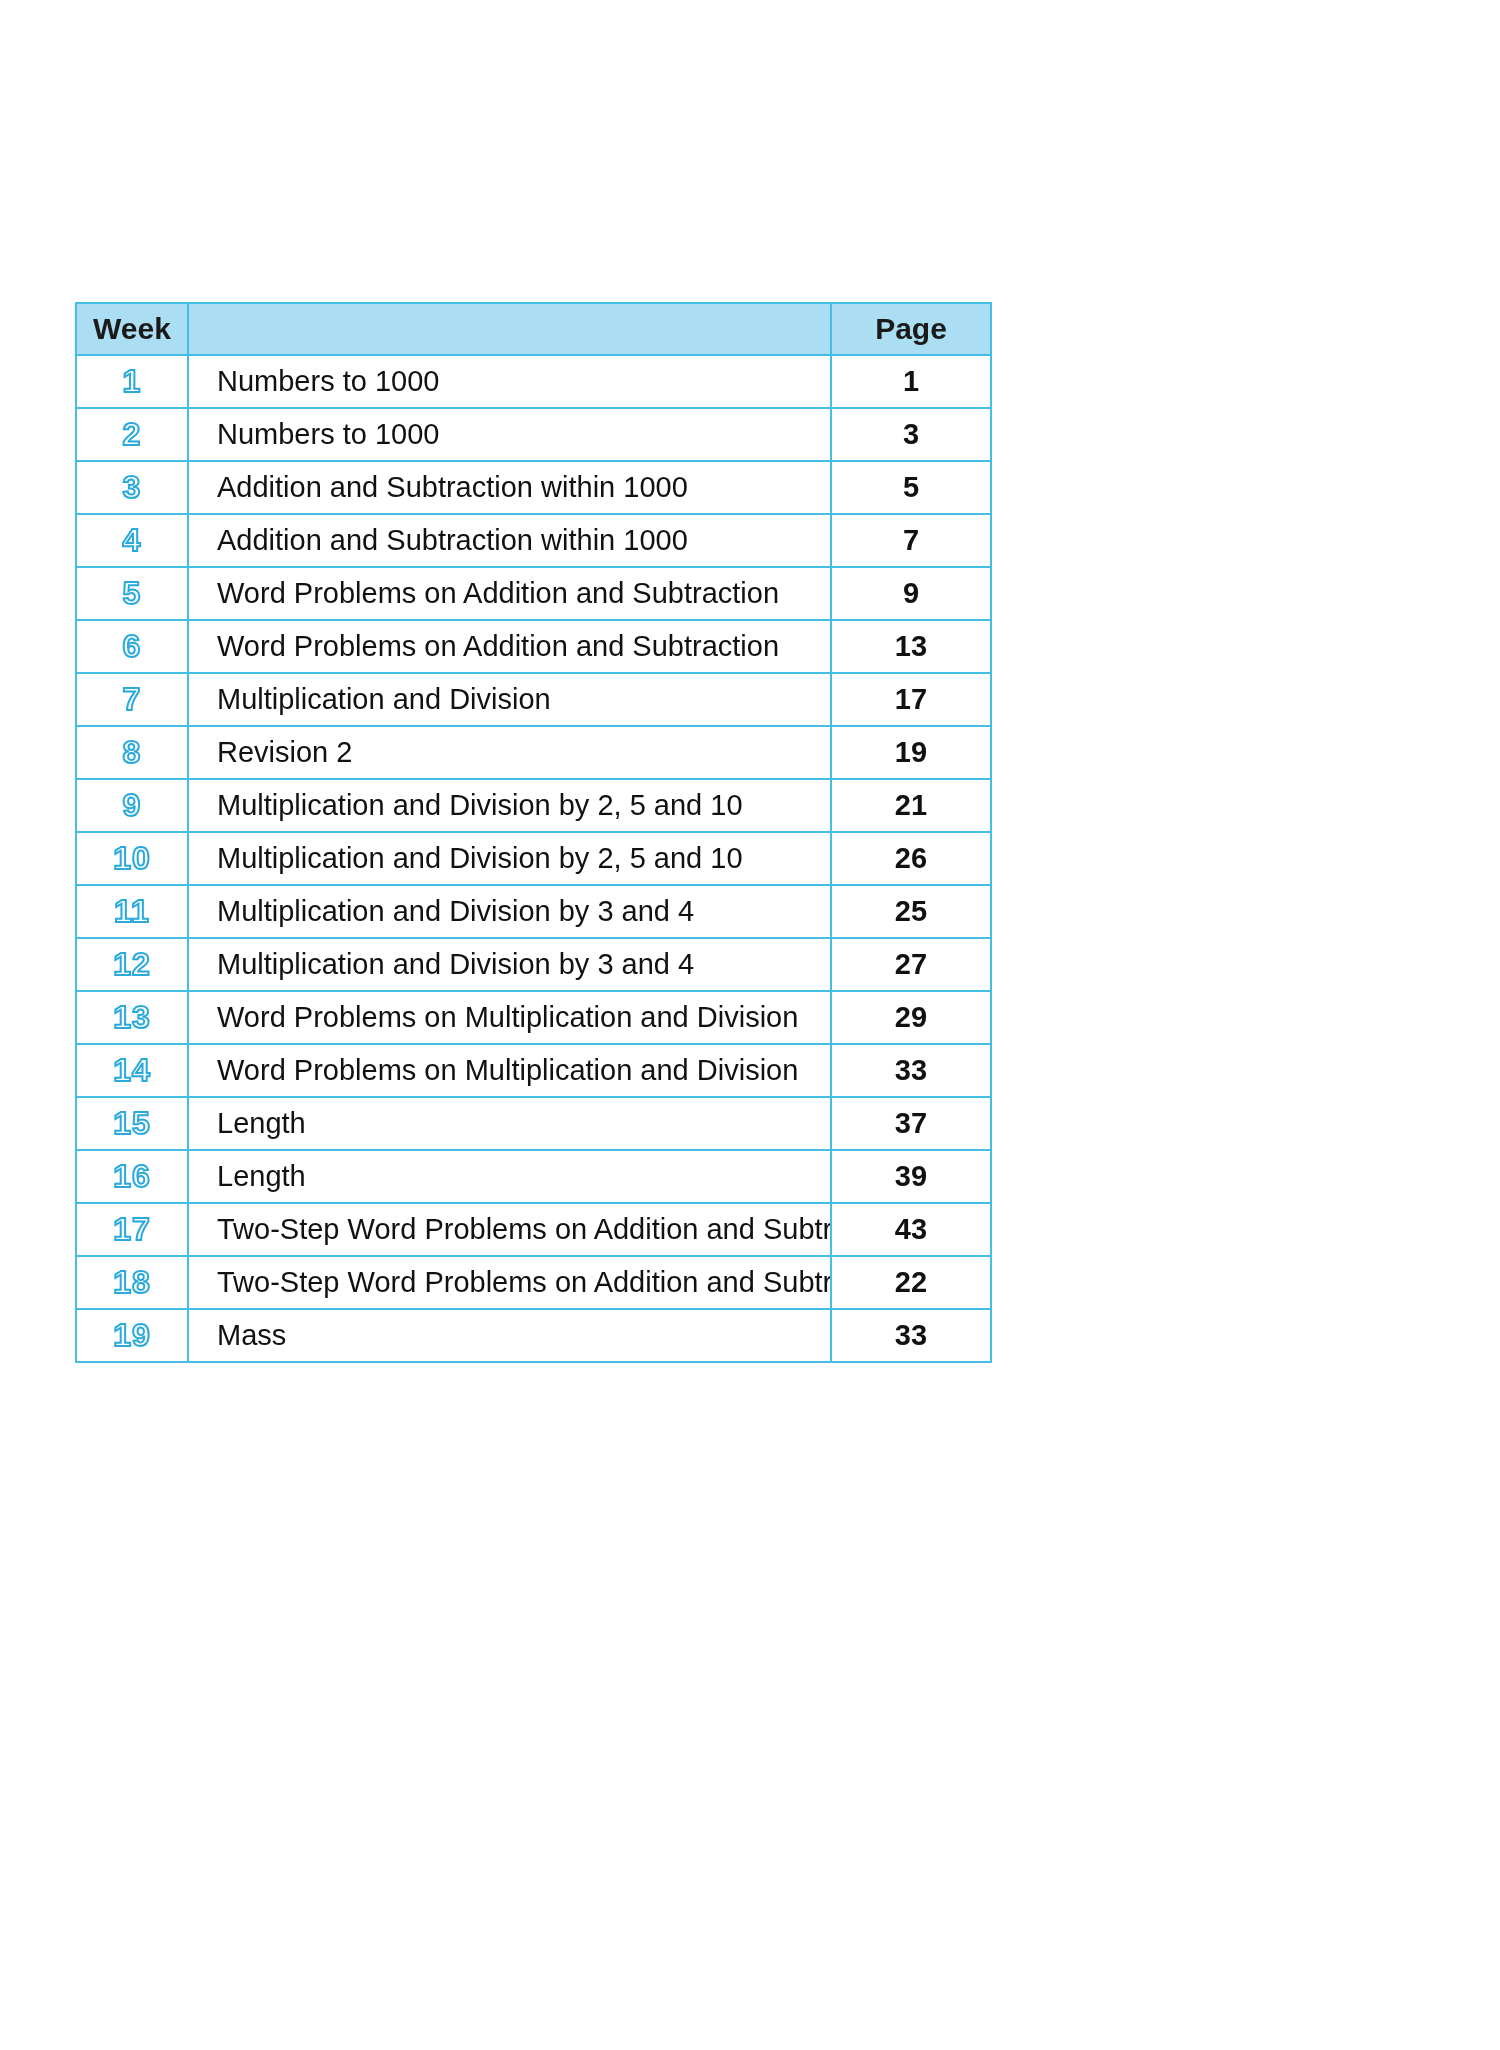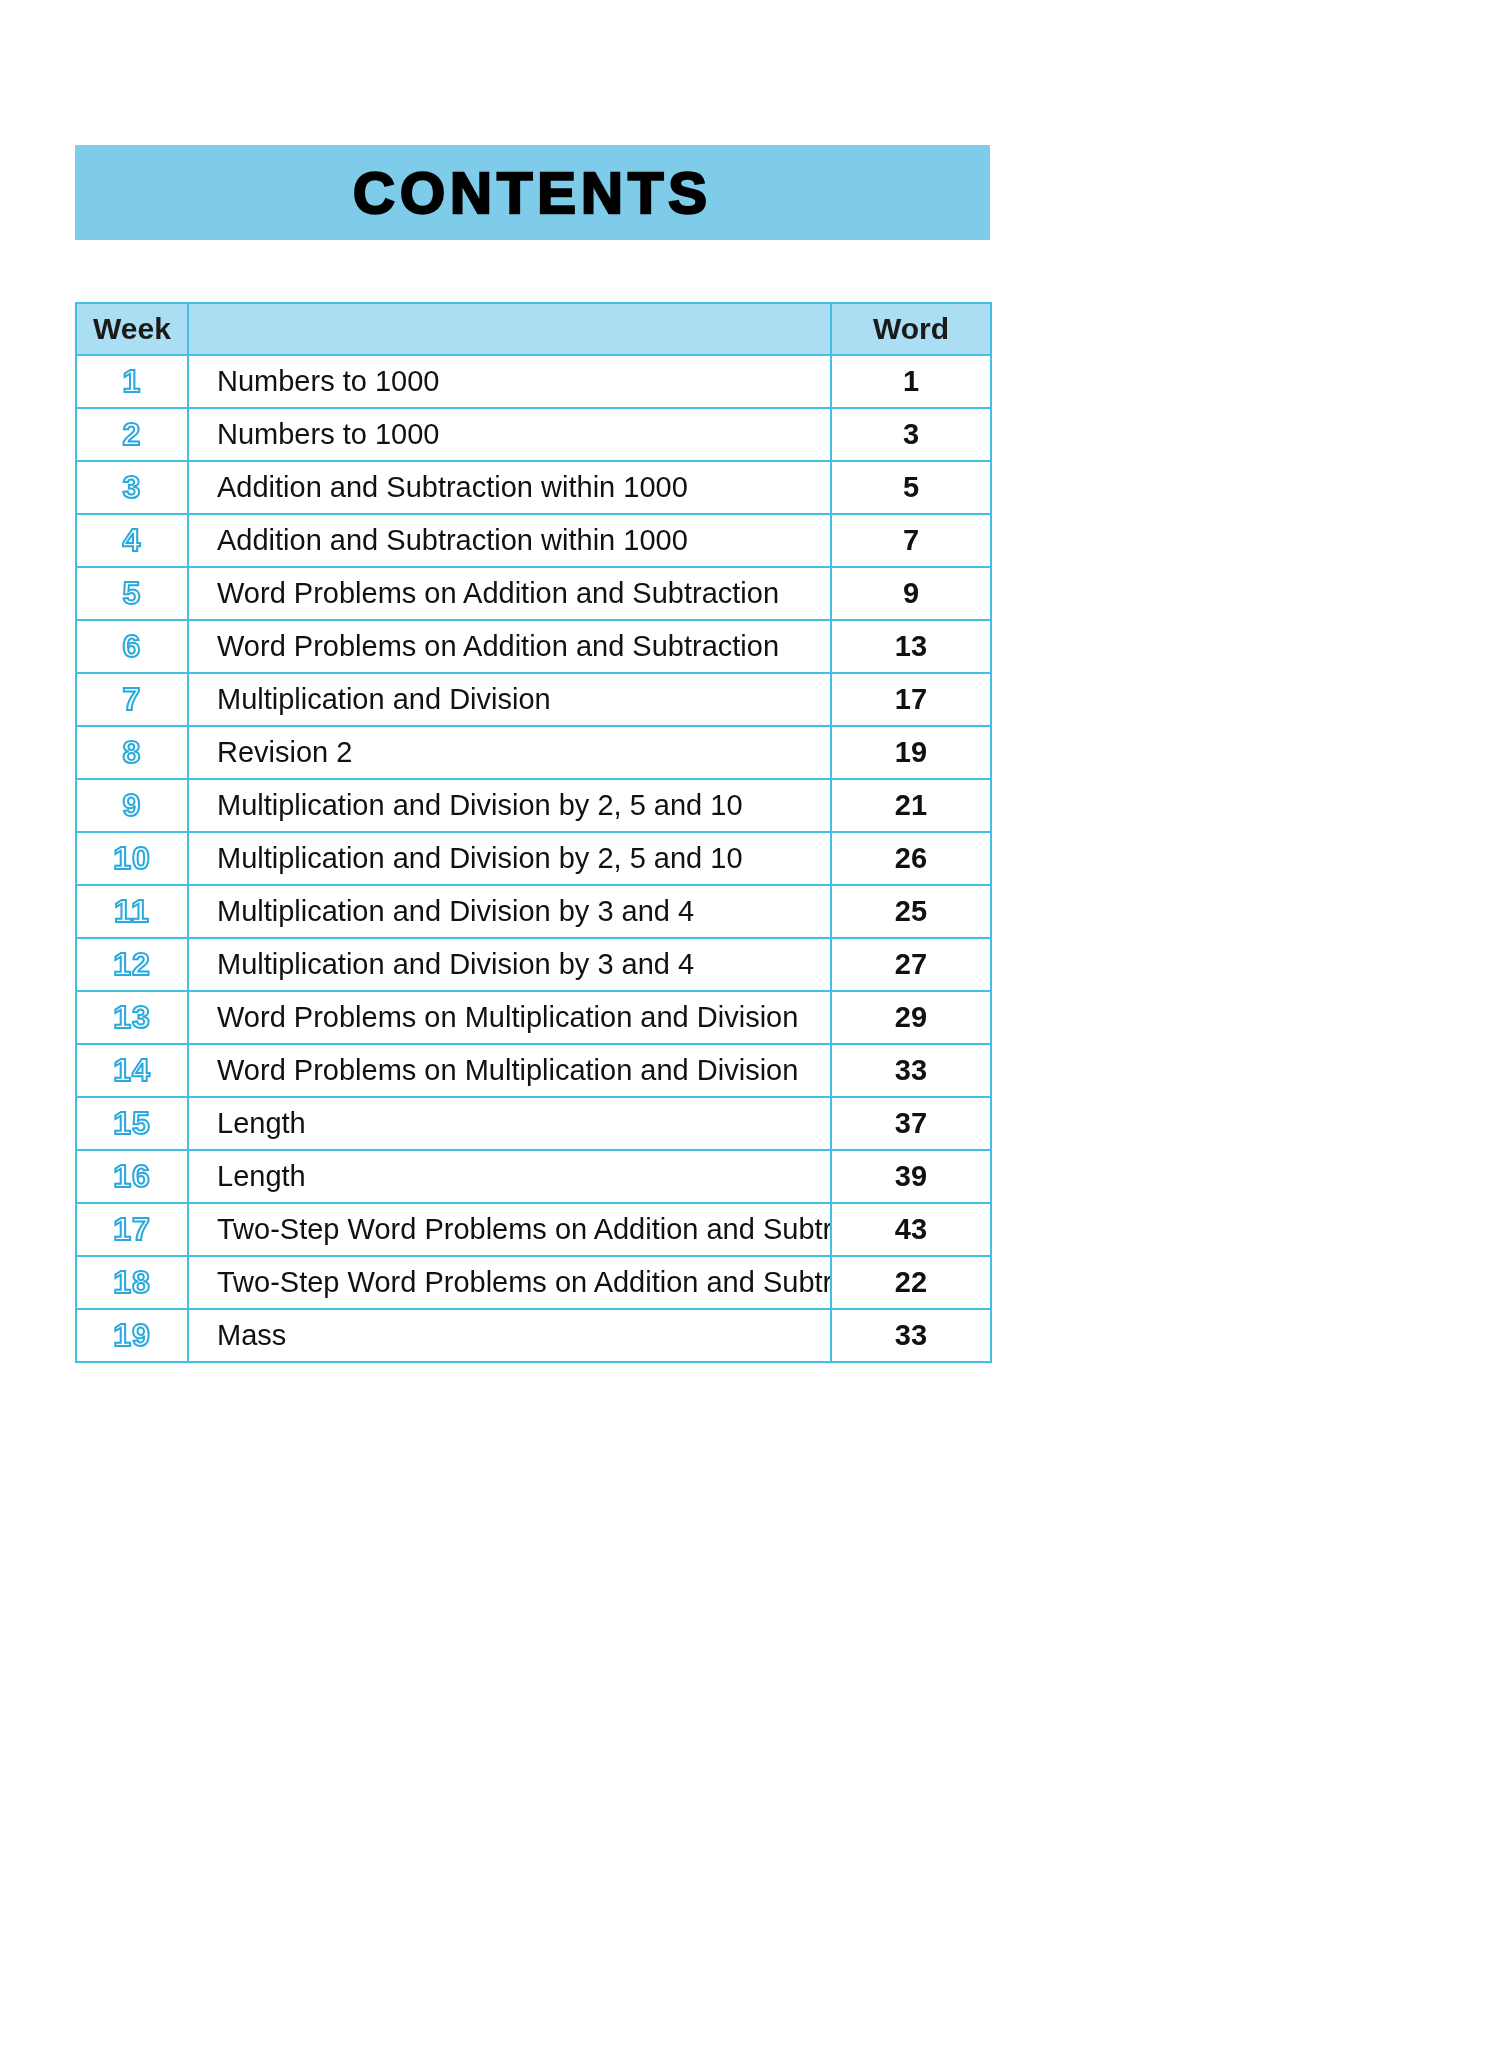--- a/index.html
+++ b/index.html
@@ -111,35 +111,32 @@
     font-size: 29px;
     font-weight: bold;
     color: var(--text-color);
   }
 </style>
 </head>
 <body>
 
 <div class="page">
 
-  <div class="banner">
-    <h1>CONTENTS</h1>
-  </div>
 
   <table class="contents-table">
     <colgroup>
       <col class="week-col">
       <col class="topic-col">
       <col class="page-col">
     </colgroup>
     <thead>
       <tr>
         <th>Week</th>
         <th></th>
-        <th>Word</th>
+        <th>Page</th>
       </tr>
     </thead>
     <tbody>
   <tr>
     <td class="week-cell">1</td>
     <td class="topic-cell">Numbers to 1000</td>
     <td class="page-cell">1</td>
   </tr>
 
   <tr>

